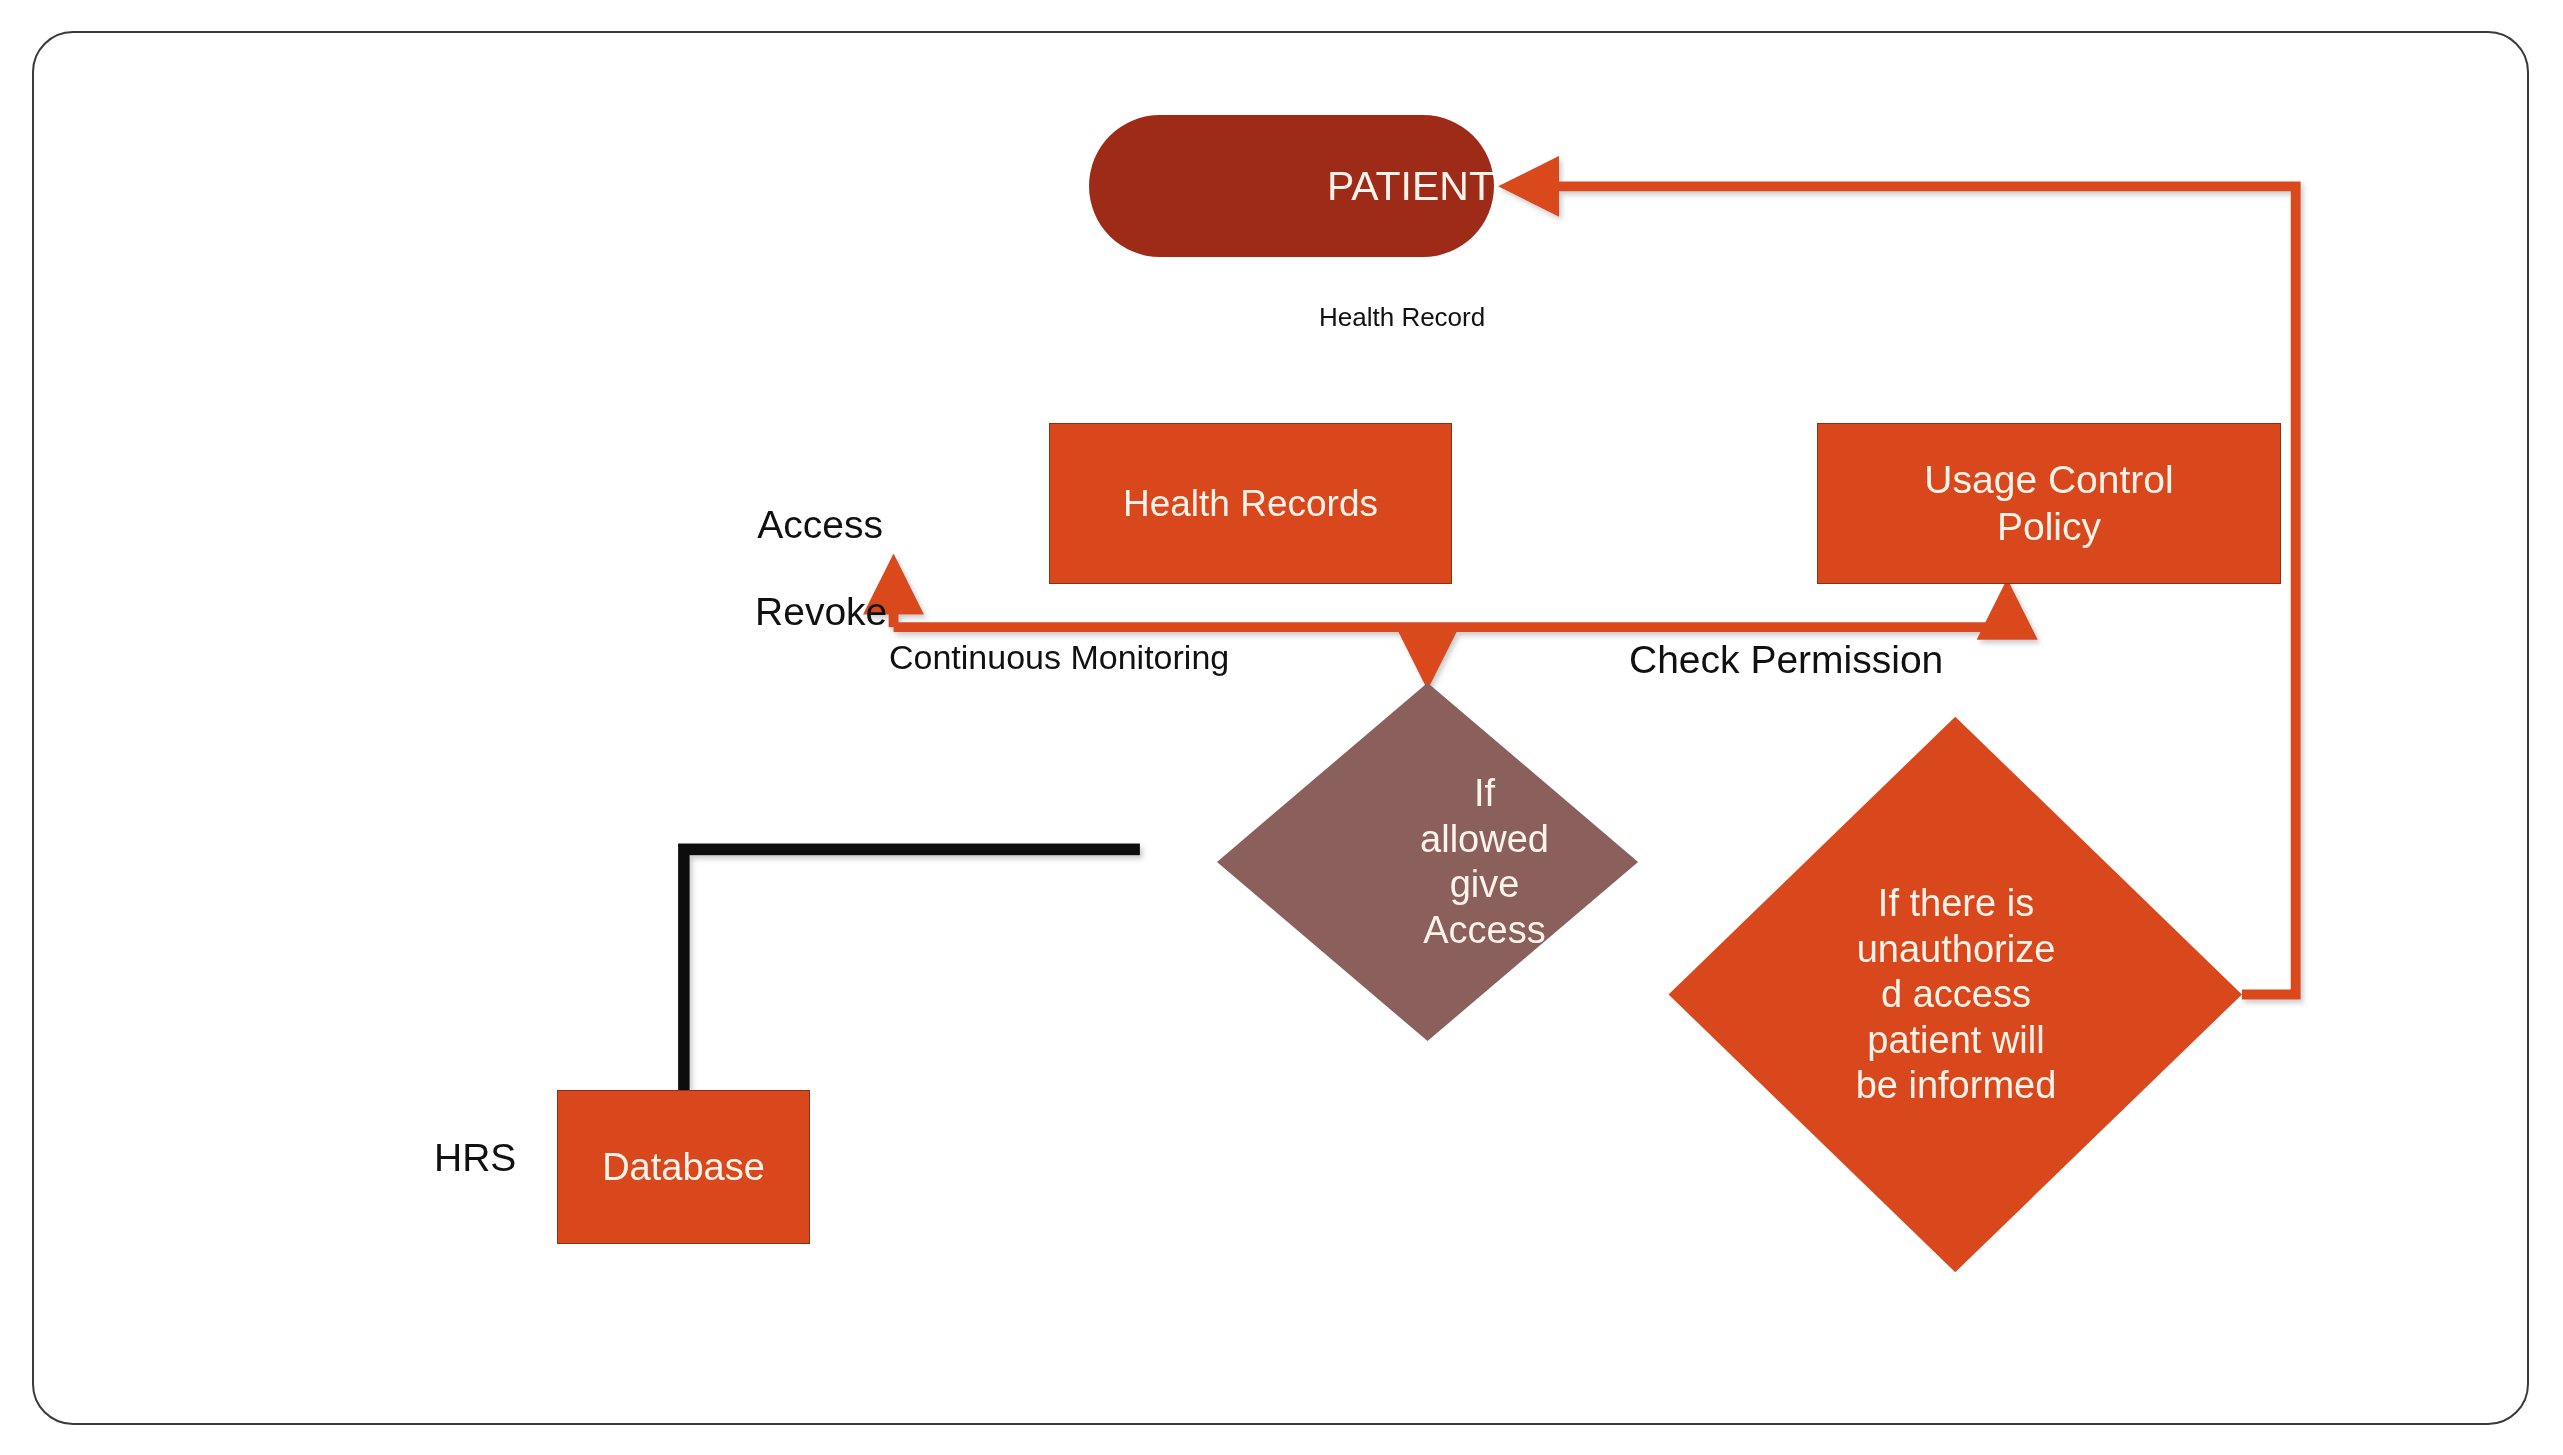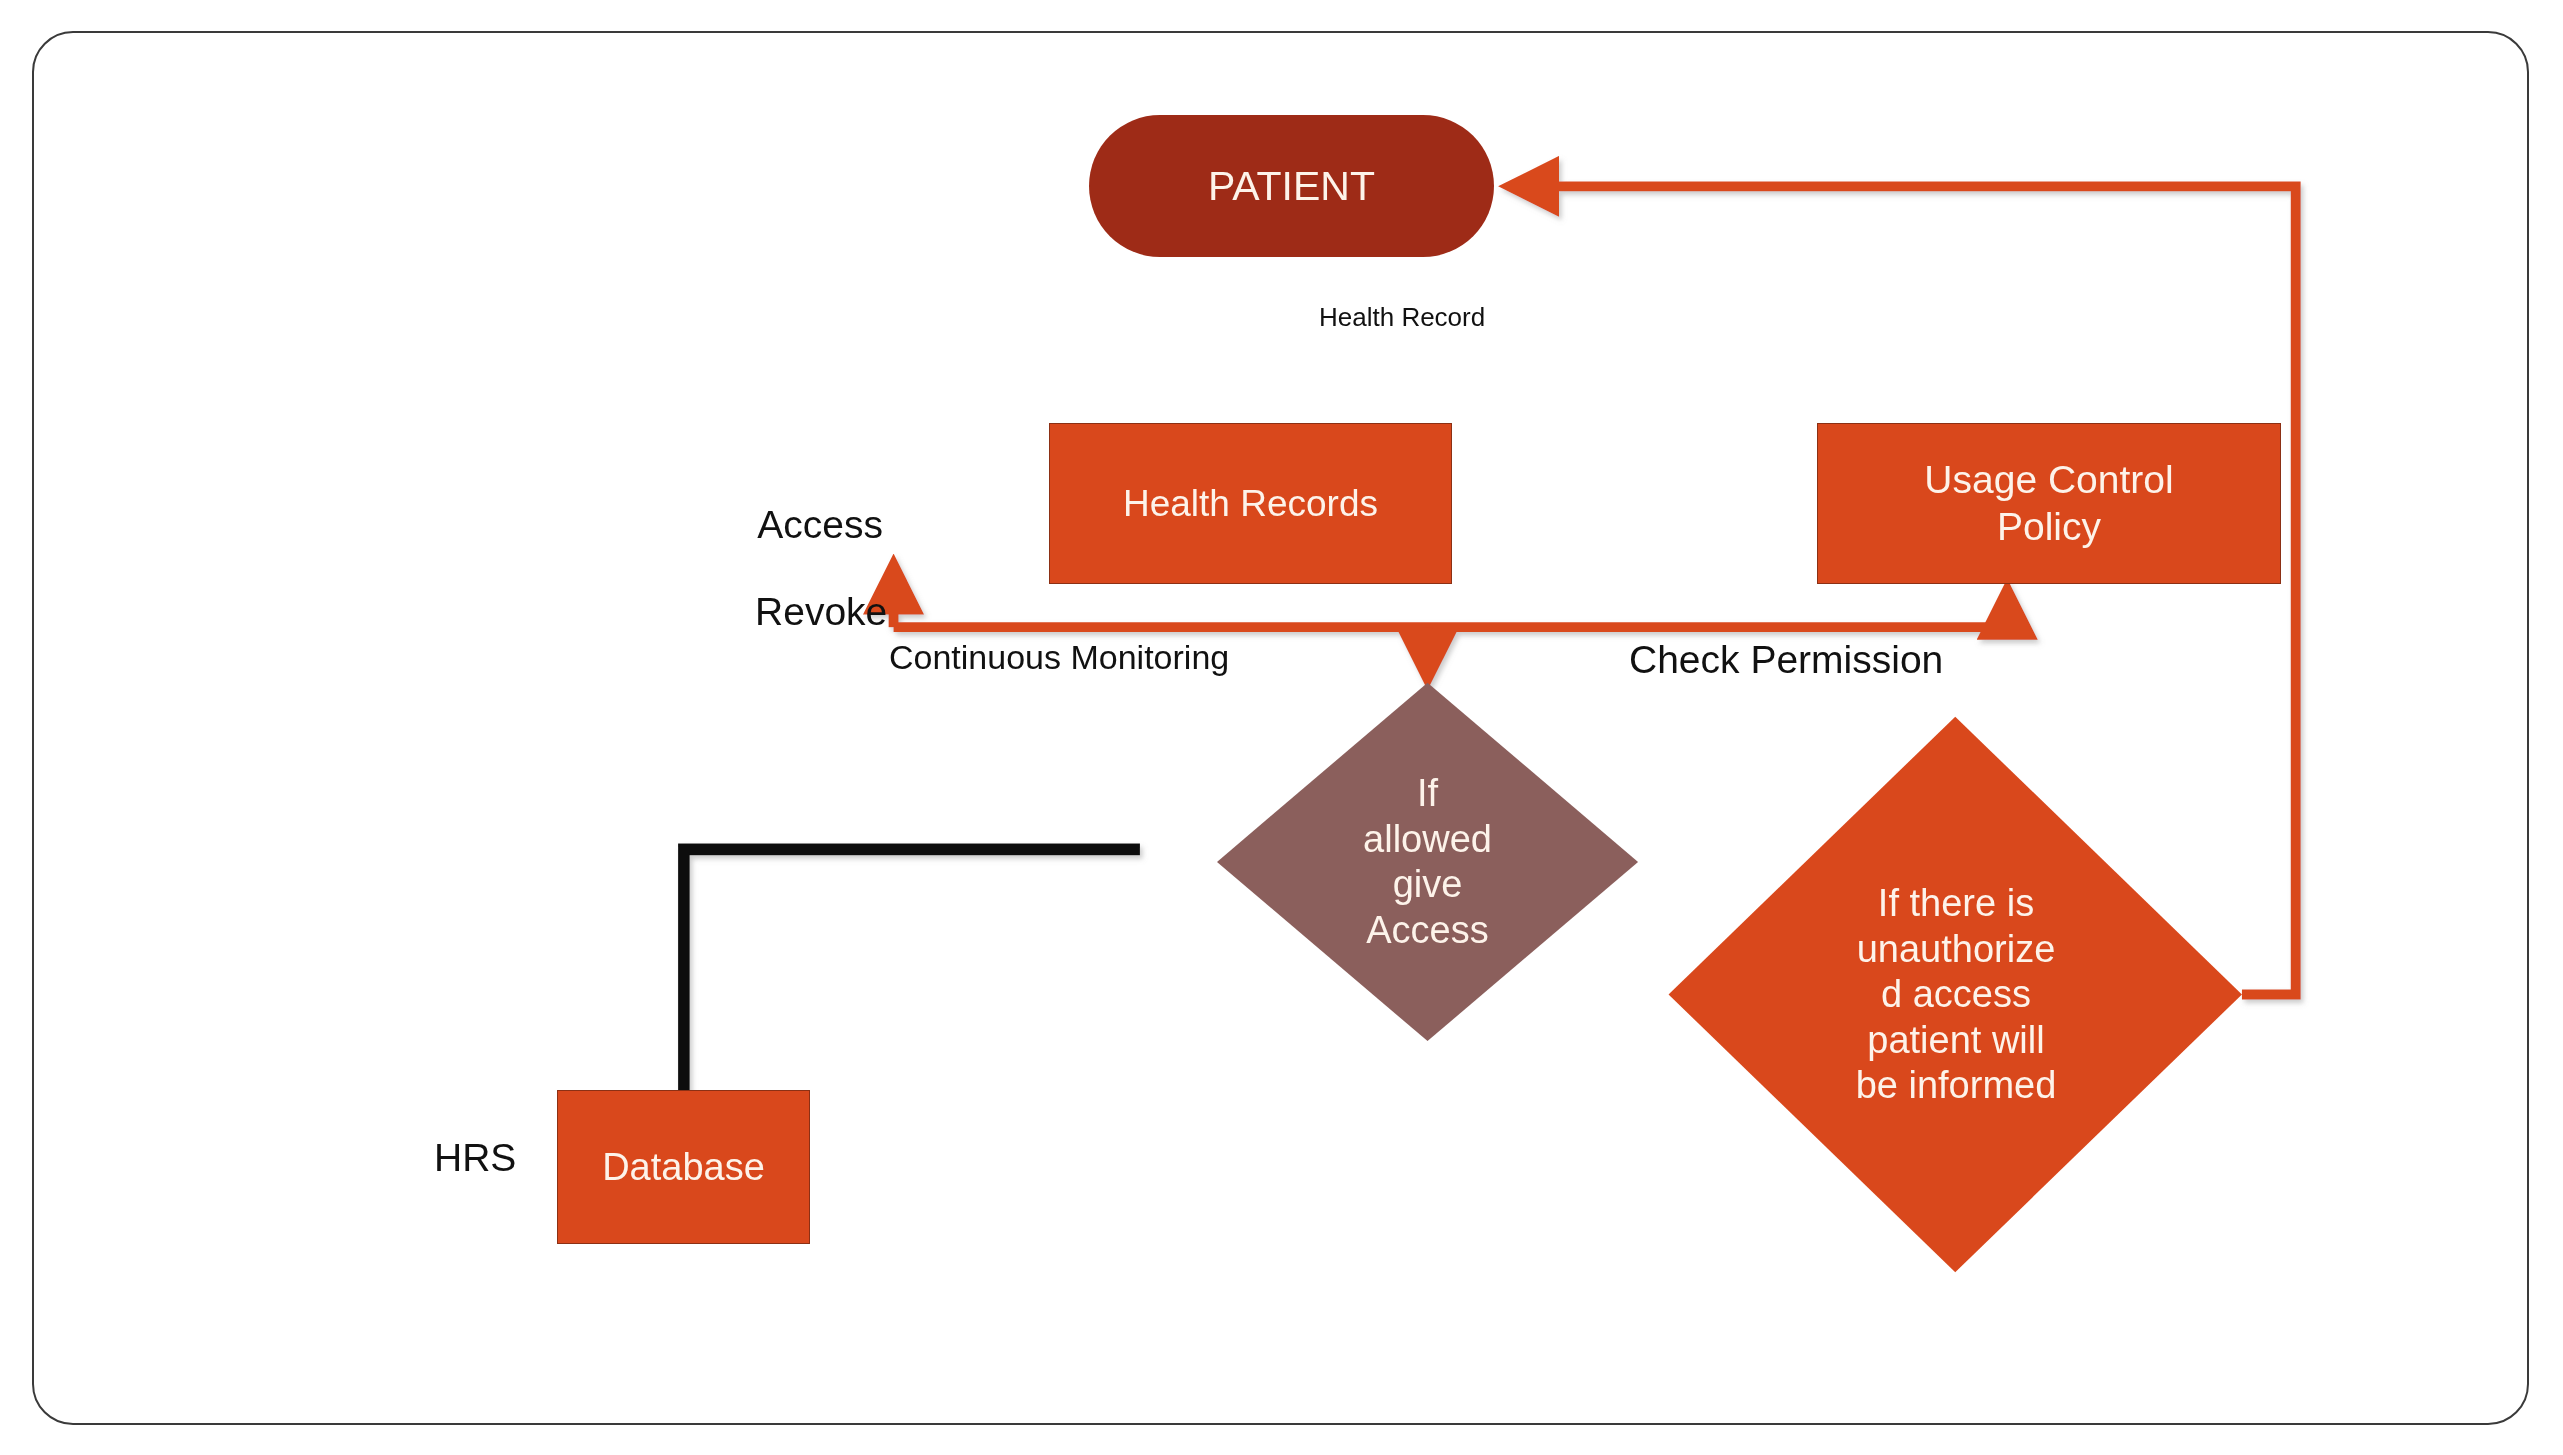--- a/index.html
+++ b/index.html
@@ -81,28 +81,28 @@
     pointer-events: none;
   }
   
   .edge-label {
     position: absolute;
     color: #111111;
     white-space: pre;
     z-index: 4;
     line-height: 1.12;
   }
-  #patient-node      { left: 1089px; top: 115px;  width: 405px;  height: 142px; font-size: 41px; }
+  #patient-node      { left: 1089px; top: 115px;  width: 405px;  height: 142px; font-size: 41px; justify-content: flex-end; }
   #health-personnel  { left: 287px;  top: 446px;  width: 357px;  height: 142px; font-size: 39px; }
   #health-records    { left: 1049px; top: 423px;  width: 403px;  height: 161px; font-size: 37px; }
   #usage-policy      { left: 1817px; top: 423px;  width: 464px;  height: 161px; font-size: 39px; }
   #database-node     { left: 557px;  top: 1090px; width: 253px;  height: 154px; font-size: 38px; }
   #blockchain-node   { left: 1095px; top: 1083px; width: 394px;  height: 165px; font-size: 39px; }
 
-  #diamond-allowed   { left: 1217px; top: 683px;  width: 421px;  height: 358px; }
+  #diamond-allowed   { left: 1274px; top: 683px;  width: 421px;  height: 358px; }
   #diamond-allowed .diamond-label { font-size: 38px; }
   #diamond-unauth    { left: 1669px; top: 717px;  width: 574px;  height: 556px; }
   #diamond-unauth .diamond-label  { font-size: 38px; width: 62%; }
 
   #lbl-health-record      { left: 1319px; top: 303px;  font-size: 26px; }
   #lbl-access-revoke      { left: 701px;  top: 459px;  font-size: 39px; text-align: center; width: 197px;}
   #lbl-continuous-monitor { left: 889px;  top: 638px;  font-size: 34px; }
   #lbl-check-permission   { left: 1629px; top: 638px;  font-size: 39px; }
   #lbl-hrs                { left: 434px;  top: 1136px; font-size: 39px; }
 </style>

